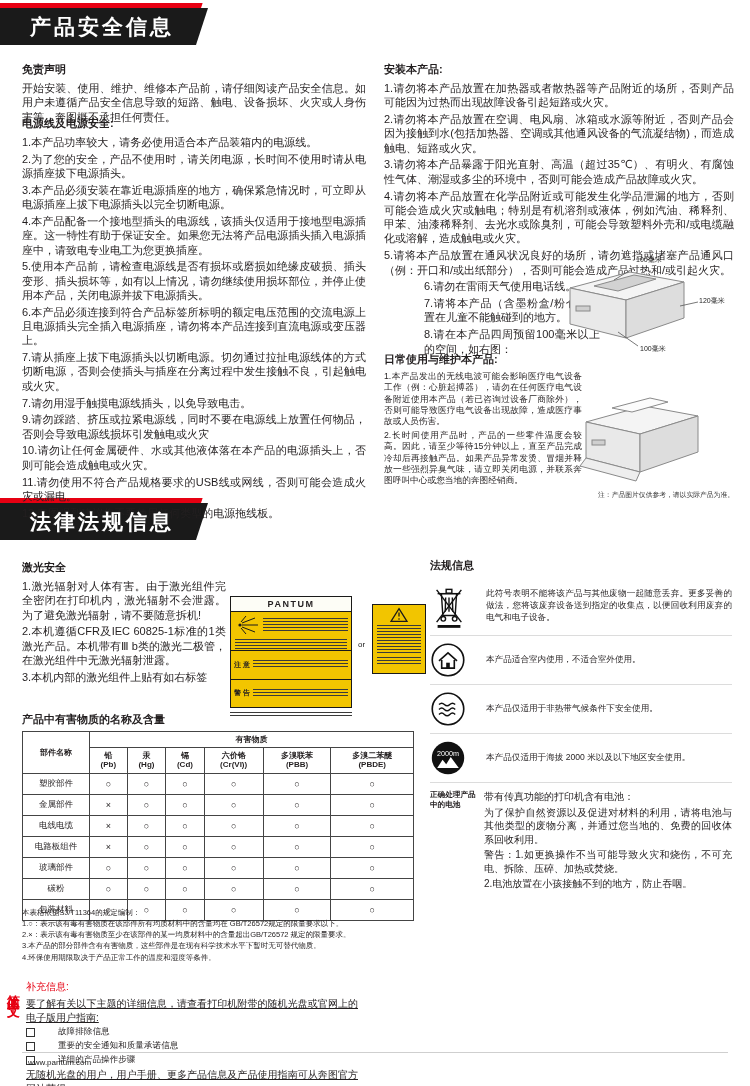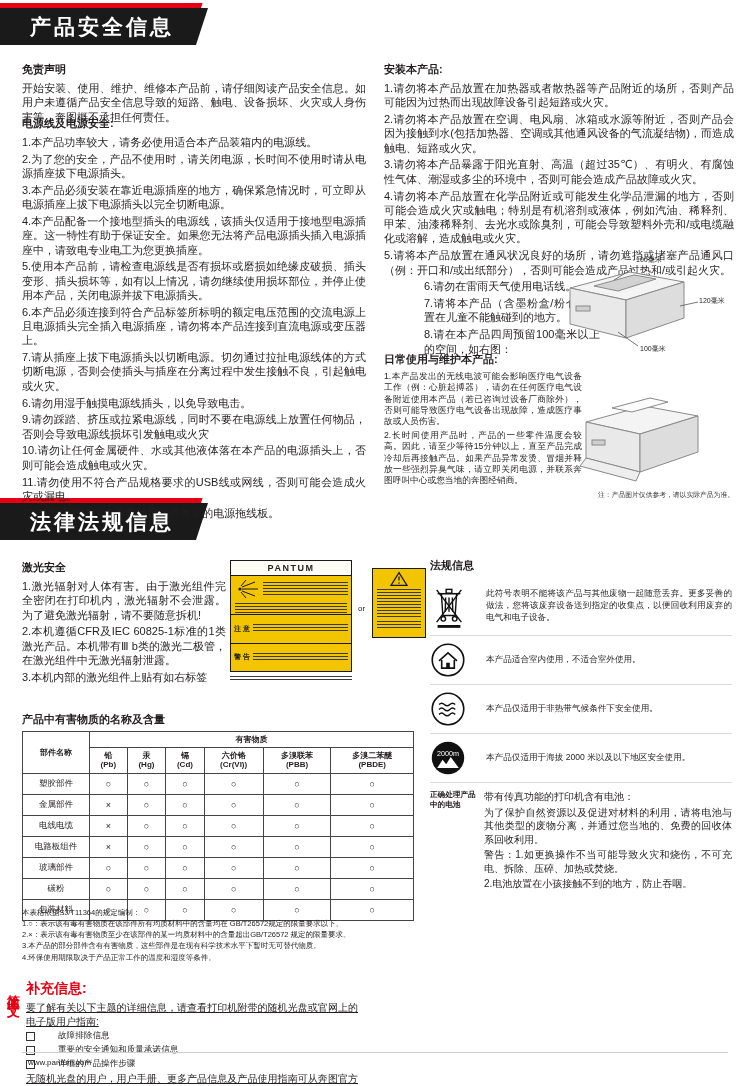--- a/index.html
+++ b/index.html
@@ -35,21 +35,21 @@
   #vertical-label{position:absolute;left:4px;top:984px;writing-mode:vertical-rl;text-orientation:upright;
     color:#e60012;font-weight:bold;font-size:13px;letter-spacing:3px;}
   #footer-rule{position:absolute;left:22px;top:1052px;width:706px;border-top:1px solid #cfcfcf;}
   #footer{position:absolute;left:28px;top:1058px;font-size:8px;color:#222;}
   
   .fig{position:absolute;}
   #fig1{left:552px;top:246px;width:182px;height:108px;}
   #fig2{left:572px;top:378px;width:160px;height:106px;}
   .dim{position:absolute;font-size:7px;color:#222;white-space:nowrap;}
   
-  #labels{position:absolute;left:230px;top:552px;width:200px;height:140px;}
+  #labels{position:absolute;left:230px;top:588px;width:200px;height:140px;}
   .plabel1{position:absolute;left:0;top:8px;width:122px;height:112px;background:#f2c500;
     border:1.5px solid #1a1a1a;box-sizing:border-box;display:flex;flex-direction:column;}
   .pl-head{background:#fdfdf6;border-bottom:1px solid #1a1a1a;text-align:center;
     font-weight:bold;font-size:9px;letter-spacing:1.5px;padding:2px 0;}
   .pl-mid{display:flex;align-items:center;gap:3px;padding:3px;}
   .fineprint{background-image:repeating-linear-gradient(to bottom,#3a3a3a 0 1px,transparent 1px 3px);}
   .pl-lines{margin:1px 4px;height:10px;}
   .pl-warnrow{display:flex;align-items:center;gap:3px;border-top:1px solid #1a1a1a;padding:2px 3px;flex:1;}
   .pl-char{font-size:7px;font-weight:bold;white-space:nowrap;}
   .or-text{position:absolute;left:128px;top:52px;font-size:8px;color:#222;}
@@ -66,21 +66,21 @@
   .battery-main p{margin:0 0 2px 0;font-size:10px;line-height:1.35;text-align:justify;}
   
   #hazard table{width:392px;border-collapse:collapse;}
   #hazard th,#hazard td{border:1px solid #444;text-align:center;padding:3px 2px;}
   #hazard th{font-size:8px;font-weight:bold;white-space:pre-line;line-height:1.15;}
   #hazard .part-h{width:62px;}
   #hazard td.part{font-size:8.5px;padding:4px 9px;}
   #hazard td.mark{font-size:9px;}
   
   #tnotes .small{margin:0 0 1px 0;}
-  .sup-title{color:#e60012;font-weight:bold;font-size:14px;margin:0 0 3px 0;}
+  .sup-title{color:#e60012;font-weight:normal;font-size:10px;margin:0 0 3px 0;}
   .sup-p{font-size:10px;line-height:1.35;text-align:justify;margin:0 0 2px 0;text-decoration:underline;}
   .cb-row{display:flex;align-items:center;gap:23px;margin:2px 0;}
   .cb{width:7px;height:7px;border:1px solid #333;display:inline-block;flex:0 0 auto;}
   .cb-label{font-size:8.6px;}
 </style>
 </head>
 <body>
 
 <div class="banner" id="banner1">
   <div class="accent"></div>
@@ -103,21 +103,21 @@
   <div class="h">电源线及电源安全:</div>
   <div>
 
   <div class="li">1.本产品功率较大，请务必使用适合本产品装箱内的电源线。</div>
       <div class="li">2.为了您的安全，产品不使用时，请关闭电源，长时间不使用时请从电源插座拔下电源插头。</div>
       <div class="li">3.本产品必须安装在靠近电源插座的地方，确保紧急情况时，可立即从电源插座上拔下电源插头以完全切断电源。</div>
       <div class="li">4.本产品配备一个接地型插头的电源线，该插头仅适用于接地型电源插座。这一特性有助于保证安全。如果您无法将产品电源插头插入电源插座中，请致电专业电工为您更换插座。</div>
       <div class="li">5.使用本产品前，请检查电源线是否有损坏或磨损如绝缘皮破损、插头变形、插头损坏等，如有以上情况，请勿继续使用损坏部位，并停止使用本产品，关闭电源并拔下电源插头。</div>
       <div class="li">6.本产品必须连接到符合产品标签所标明的额定电压范围的交流电源上且电源插头完全插入电源插座，请勿将本产品连接到直流电源或变压器上。</div>
       <div class="li">7.请从插座上拔下电源插头以切断电源。切勿通过拉扯电源线体的方式切断电源，否则会使插头与插座在分离过程中发生接触不良，引起触电或火灾。</div>
-      <div class="li">6.请勿用湿手触摸电源线插头，以免导致电击。</div>
+      <div class="li">7.请勿用湿手触摸电源线插头，以免导致电击。</div>
       <div class="li">9.请勿踩踏、挤压或拉紧电源线，同时不要在电源线上放置任何物品，否则会导致电源线损坏引发触电或火灾</div>
       <div class="li">10.请勿让任何金属硬件、水或其他液体落在本产品的电源插头上，否则可能会造成触电或火灾。</div>
       <div class="li">11.请勿使用不符合产品规格要求的USB线或网线，否则可能会造成火灾或漏电。</div>
       <div class="li">12.奔图强烈建议您不要使用任何类型的电源拖线板。</div>
     </div>
 </div>
 
 <div id="install">
   <div class="h">安装本产品:</div>
   <div>

